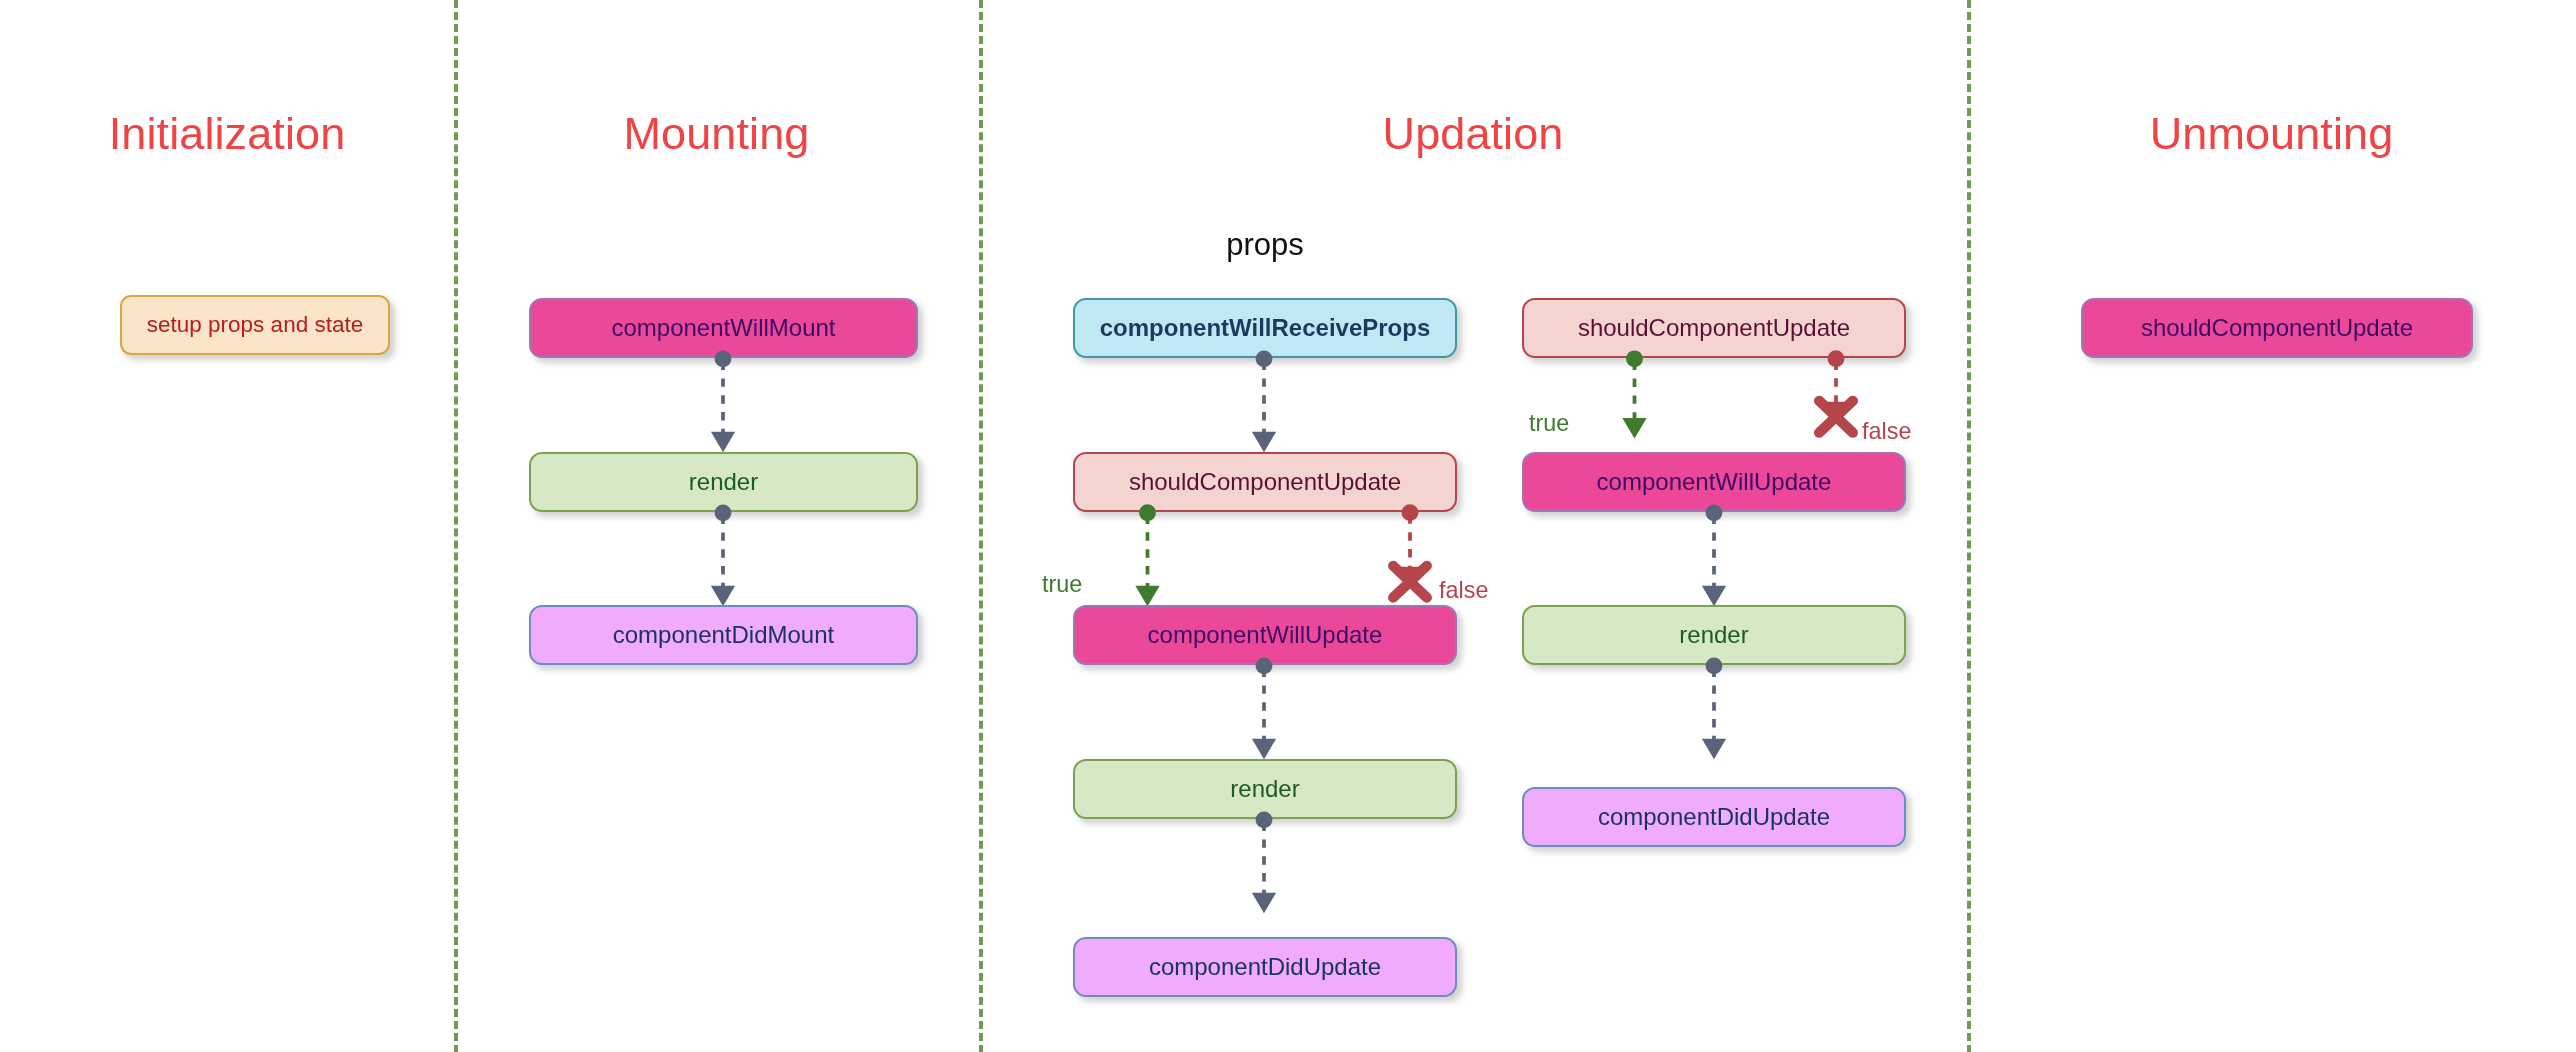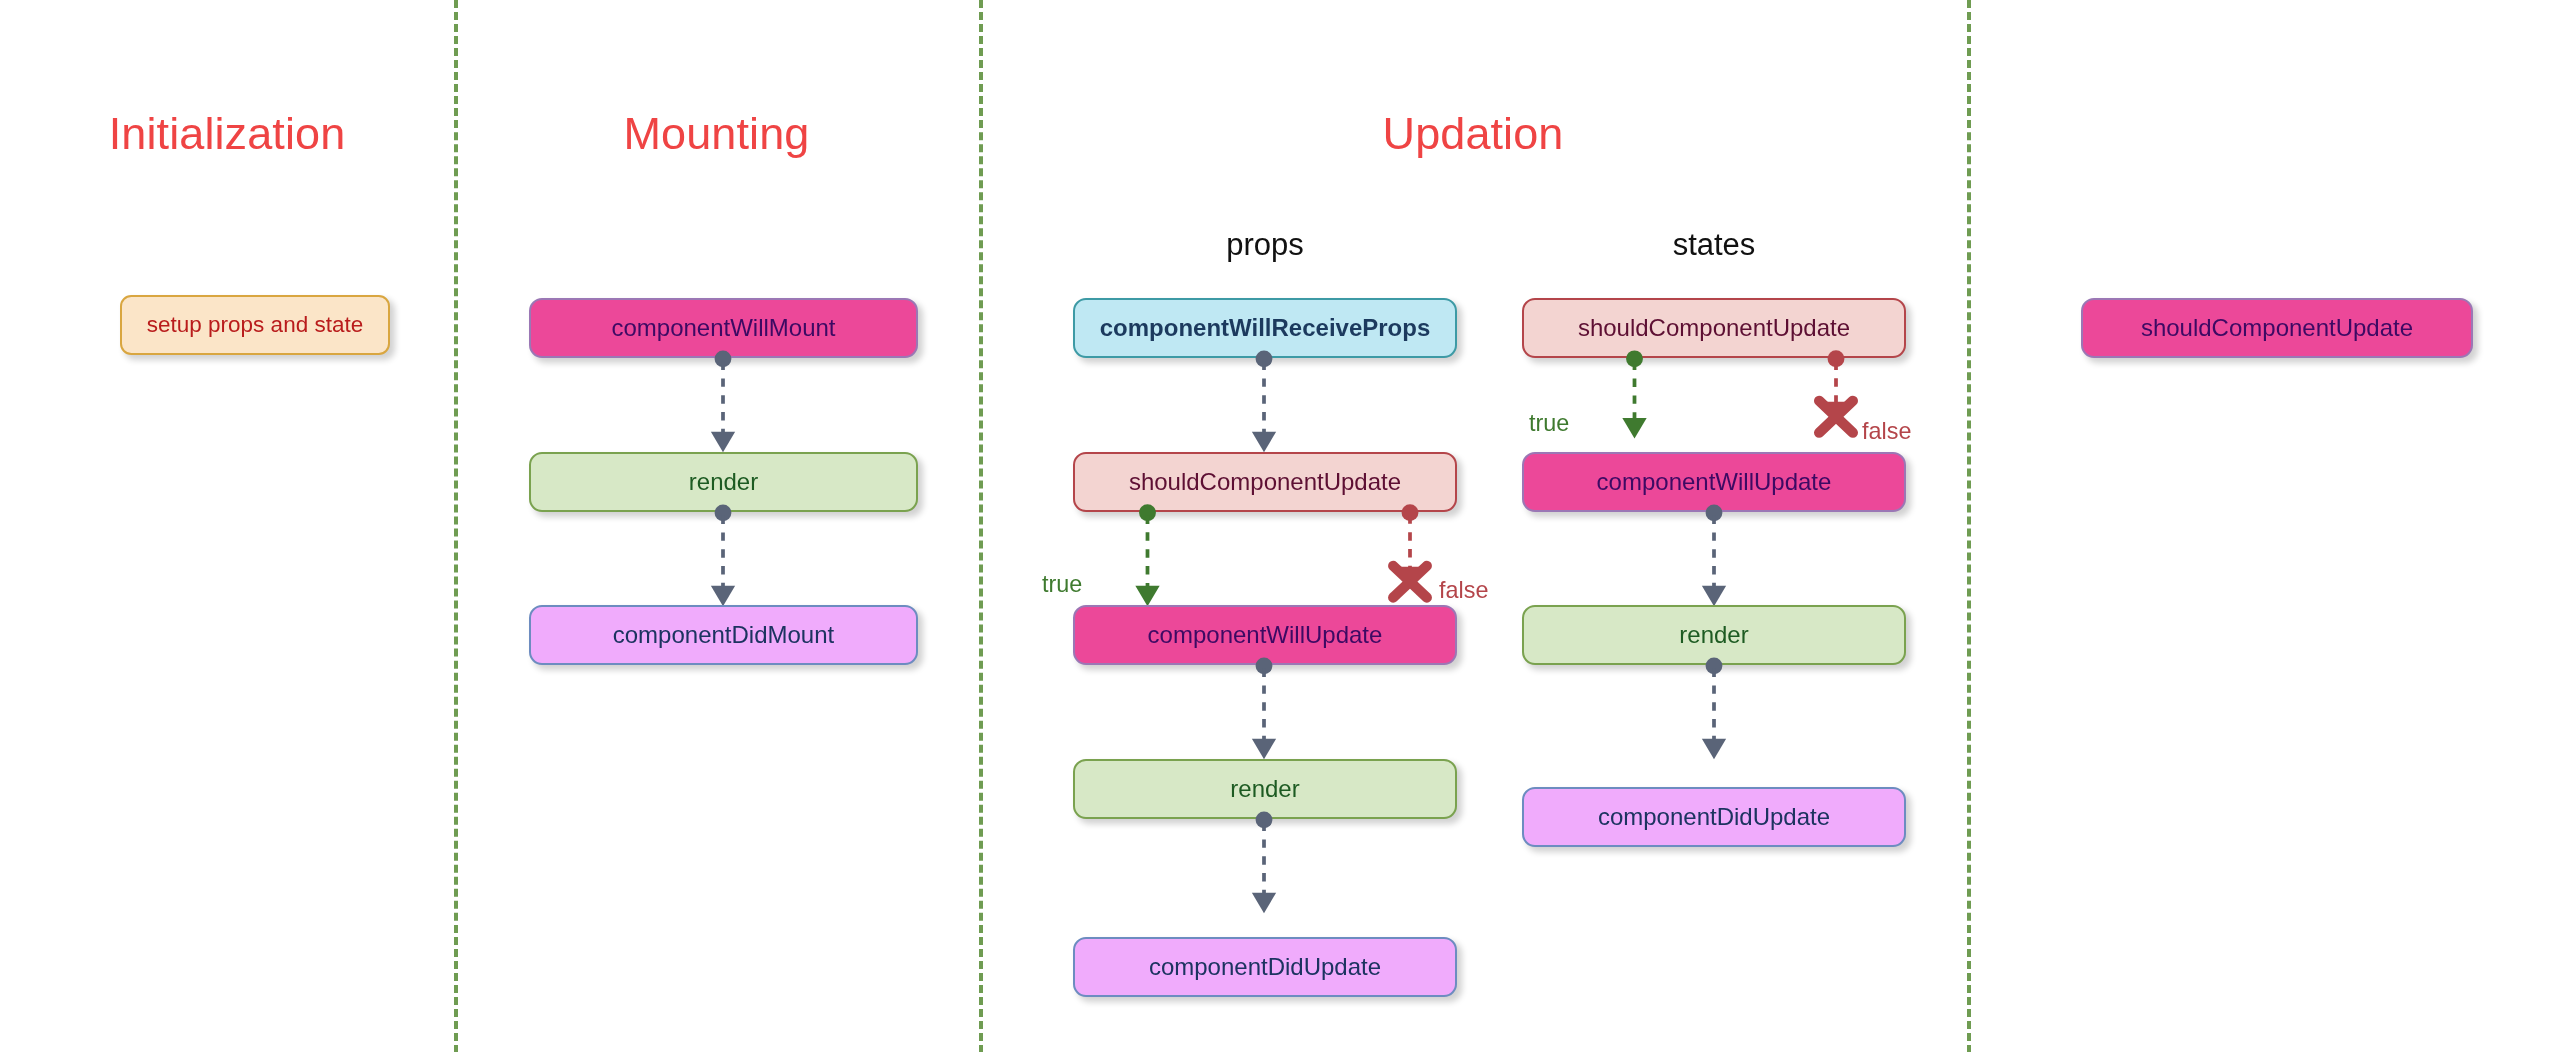--- a/index.html
+++ b/index.html
@@ -107,24 +107,24 @@
   <div class="divider" style="left:454px;"></div>
   <div class="divider" style="left:979px;"></div>
   <div class="divider" style="left:1967px;"></div>
 
   <div class="phase-title" style="left:0px; top:111px; width:454px;">Initialization</div>
 
   <div class="phase-title" style="left:454px; top:111px; width:525px;">Mounting</div>
 
   <div class="phase-title" style="left:979px; top:111px; width:988px;">Updation</div>
 
+  <div class="phase-title" style="left:1967px; top:111px; width:609px;">Unmounting</div>
 
   <div class="sub-title" style="left:1073px; top:229px; width:384px;">props</div>
 
-  <div class="sub-title" style="left:1522px; top:229px; width:384px;">states</div>
 
   <div class="node orange" style="left:120px; top:295px; width:270px; height:60px;">setup props and state</div>
 
   <div class="node purple" style="left:529px; top:298px; width:389px; height:60px;">componentWillMount</div>
 
   <div class="conn" style="left:667px; top:354px;">
     <svg width="112" height="103" viewBox="0 0 120 110">
       <circle cx="60" cy="5" r="9" fill="#5a6478"></circle>
       <line x1="60" y1="8" x2="60" y2="88" stroke="#5a6478" stroke-width="4" stroke-dasharray="9,9"></line>
       <polygon points="47,83 73,83 60,105" fill="#5a6478"></polygon>

